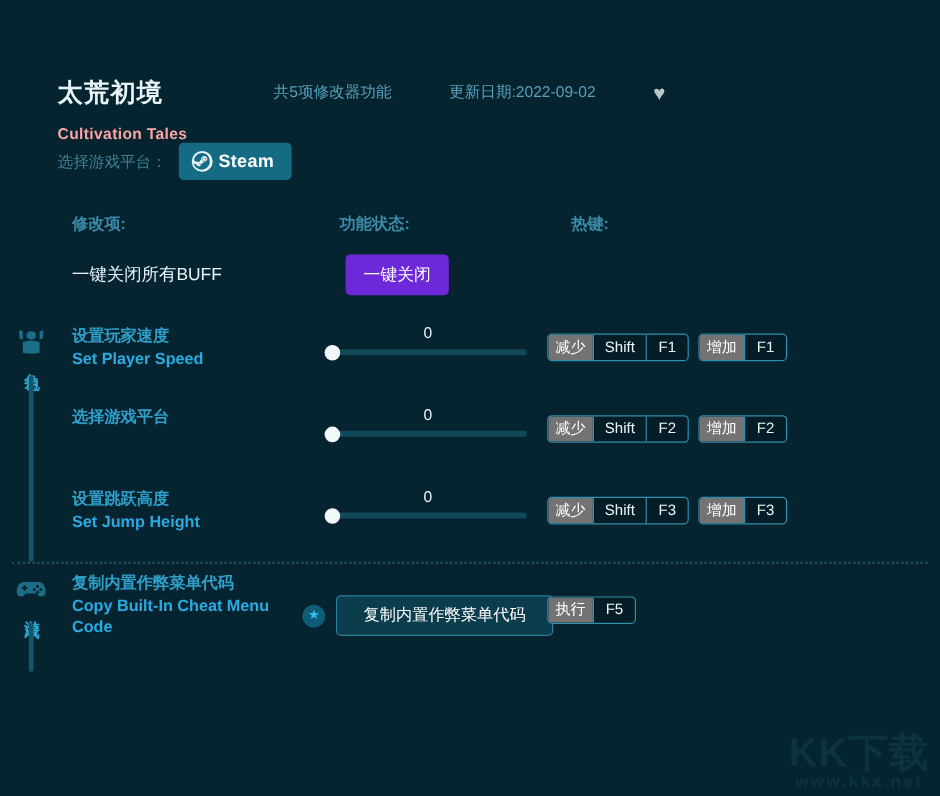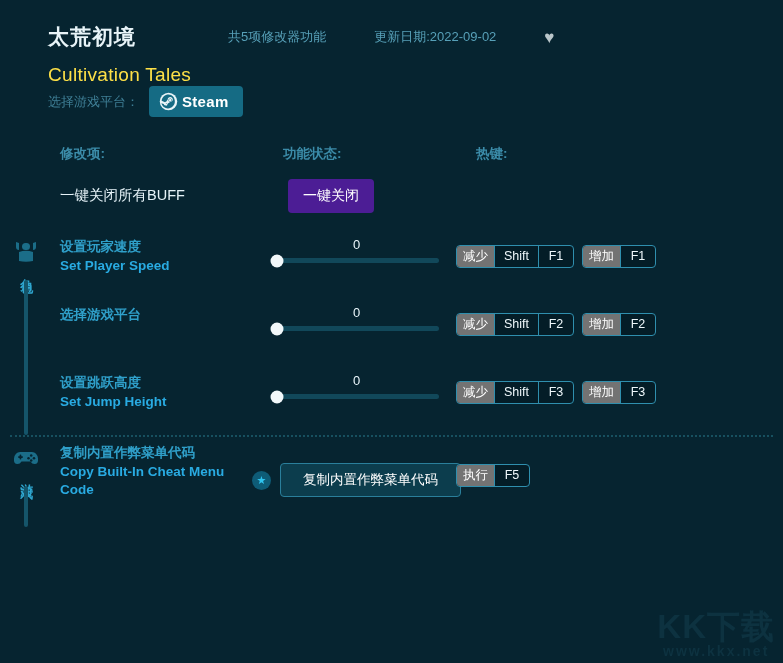--- a/index.html
+++ b/index.html
@@ -39,20 +39,21 @@
     color: #0d3240;
     letter-spacing: 2px;
     margin-top: -2px;
   }
 
   
   .header {
     position: relative;
     padding: 22px 0 0 48px;
     z-index: 2;
+    margin-top: 40px;
   }
   .header-row1 {
     display: flex;
     align-items: center;
     height: 30px;
   }
   .game-title-cn {
     font-size: 21px;
     font-weight: bold;
     color: #e8f4f8;
@@ -67,23 +68,23 @@
   }
   .meta-count { min-width: 0; text-align: center; }
   .heart-icon {
     color: #b9c6ca;
     font-size: 17px;
     line-height: 1;
     cursor: pointer;
   }
   .game-title-en {
     margin-top: 12px;
-    font-size: 19px;
-    font-weight: normal;
-    color: #fde047;
+    font-size: 13px;
+    font-weight: bold;
+    color: #fca5a5;
     letter-spacing: 0.3px;
   }
 
   
   .platform-row {
     display: flex;
     align-items: center;
     padding-left: 48px;
     position: relative;
     z-index: 2;
@@ -141,21 +142,21 @@
     position: absolute;
     left: 60px;
     top: 7px;
     font-size: 14.5px;
     color: #e6f3f8;
   }
   .closeall-btn {
     position: absolute;
     left: 288px;
     top: 0;
-    background: #4c1d95;
+    background: #6d28d9;
     color: #ffffff;
     font-size: 14px;
     border-radius: 4px;
     padding: 8px 15px;
     cursor: pointer;
   }
 
   
   .section {
     position: relative;

